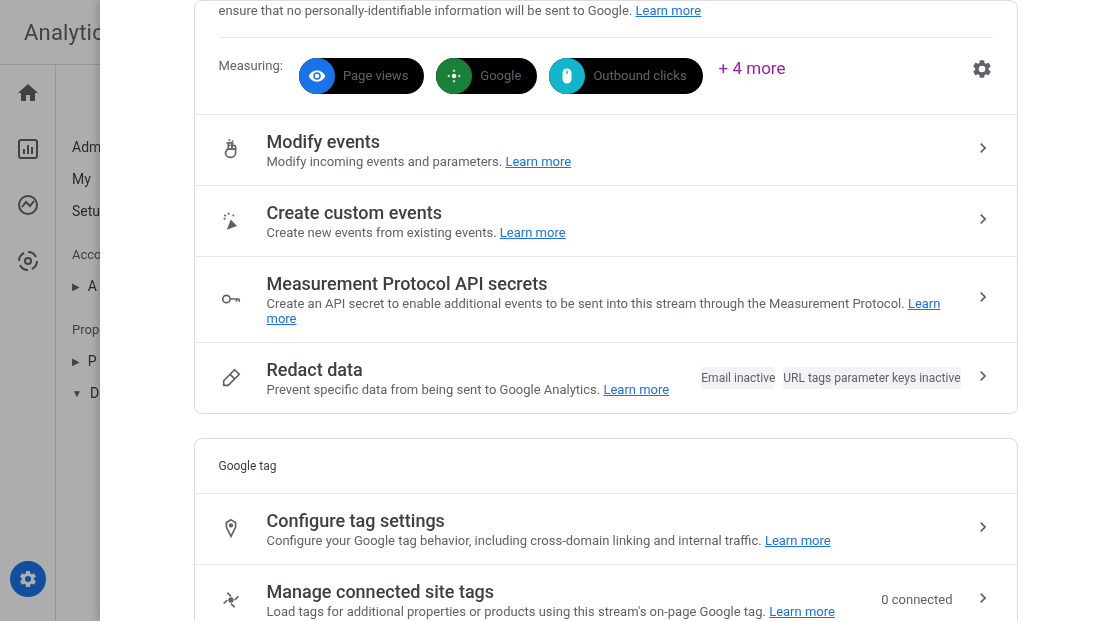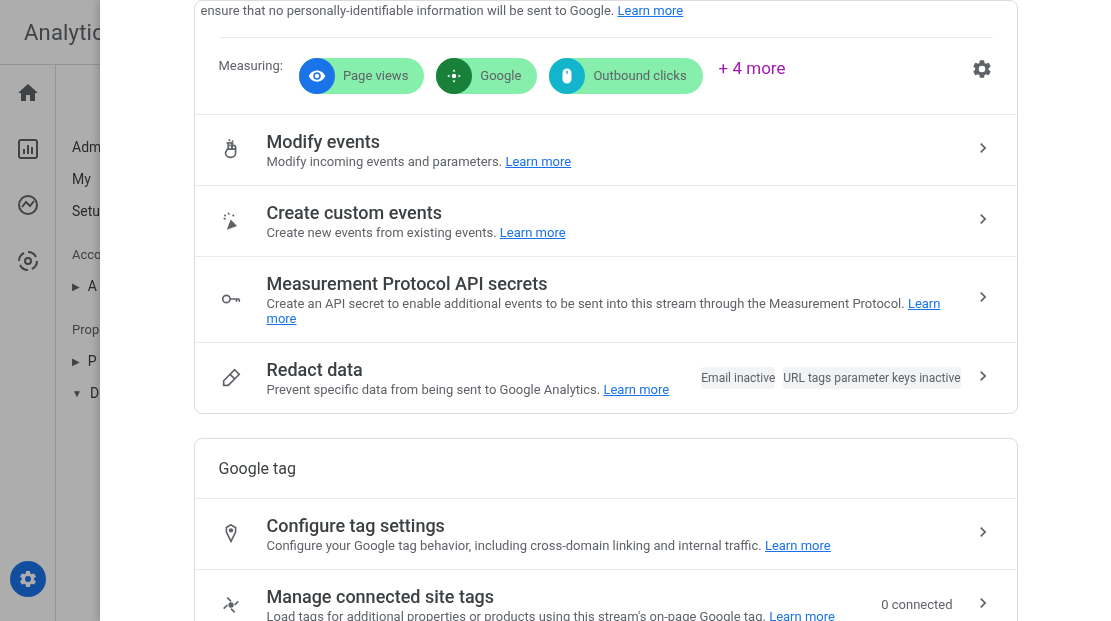--- a/index.html
+++ b/index.html
@@ -13,47 +13,47 @@
 .rail-ic svg{width:24px;height:24px}
 .admin-gear{position:absolute;bottom:24px;left:50%;transform:translateX(-50%);width:36px;height:36px;border-radius:50%;background:#1a73e8;display:flex;align-items:center;justify-content:center;color:#fff;cursor:pointer}
 .side-panel{position:absolute;top:65px;left:56px;width:180px;bottom:0;background:#fff;z-index:0;padding-top:16px}
 .fab{position:absolute;top:80px;left:72px;width:40px;height:40px;border-radius:50%;background:#fff;border:1px solid #dadce0;display:flex;align-items:center;justify-content:center;color:#1a73e8;z-index:0;box-shadow:0 1px 3px rgba(0,0,0,0.1)}
 .side-item{padding:8px 16px;font-size:14px;color:#3c4043;cursor:pointer}
 .side-head{padding:8px 16px;font-size:13px;color:#5f6368;margin-top:12px}
 .side-row{padding:8px 16px;font-size:14px;color:#3c4043;display:flex;align-items:center;gap:8px;cursor:pointer}
 .tri{font-size:10px;color:#5f6368}
 .overlay{position:absolute;top:0;left:100px;right:0;bottom:0;background:#fff;z-index:2;overflow-y:auto;box-shadow:-2px 0 8px rgba(0,0,0,0.2)}
 .card{margin:0 auto 24px;max-width:824px;background:#fff;border:1px solid #dadce0;border-radius:8px}
-.enhanced-desc{padding:0 6px 16px;font-size:13px;color:#5f6368;line-height:1.5}
+.enhanced-desc{padding:0 24px 16px;font-size:13px;color:#5f6368;line-height:1.5}
 .lm{color:#1a73e8;text-decoration:underline;cursor:pointer}
 .divider{height:1px;background:#e8eaed;margin:0 24px}
 .measuring{display:flex;align-items:flex-start;padding:20px 24px;gap:12px}
 .measuring-label{font-size:13px;color:#5f6368;margin-right:4px}
-.chip{display:flex;align-items:center;background:#86efac;border-radius:20px;height:36px;padding-right:16px;gap:8px}
+.chip{display:flex;align-items:center;background:#000000;border-radius:20px;height:36px;padding-right:16px;gap:8px}
 .chip-ic{width:36px;height:36px;border-radius:50%;display:flex;align-items:center;justify-content:center;color:#fff}
 .chip-ic svg{width:18px;height:18px}
 .chip-blue{background:#1a73e8}
 .chip-green{background:#188038}
 .chip-teal{background:#12b5cb}
 .chip-text{font-size:13px;color:#5f6368}
 .more-link{color:#a21caf;font-size:17px;cursor:pointer;margin-left:4px}
 .gear-btn{margin-left:auto;color:#5f6368;cursor:pointer}
 .gear-btn svg{width:22px;height:22px}
 .row{display:flex;align-items:center;padding:16px 24px;border-top:1px solid #e8eaed;cursor:pointer}
 .row-ic{width:24px;height:24px;color:#5f6368;margin-right:24px;flex-shrink:0;display:flex;align-items:center;justify-content:center}
 .row-ic svg{width:22px;height:22px}
 .row-body{flex:1;min-width:0}
 .row-title{font-size:18px;color:#3c4043;font-weight:500;margin-bottom:2px}
 .row-desc{font-size:13px;color:#5f6368}
 .chev{color:#5f6368;margin-left:12px}
 .chev svg{width:20px;height:20px}
 .badges{display:flex;gap:8px;align-items:center}
 .badge{background:#f1f3f4;color:#5f6368;font-size:12px;padding:4px 0;border-radius:4px}
 .connected-text{font-size:13px;color:#5f6368;margin-right:8px}
-.section-head{padding:20px 24px;font-size:16px;color:#3c4043}
+.section-head{padding:20px 24px;font-size:12px;color:#3c4043}
 .content-wrap{padding-top:0}
 </style>
 </head>
 <body>
 
 <div class="app-bar">
   <div class="logo">
     <span><svg viewBox="0 0 24 24">
           <rect x="14" y="3" width="5" height="18" rx="2.5" fill="#f9ab00"></rect>
           <rect x="7" y="10" width="5" height="11" rx="2.5" fill="#e37400"></rect>

